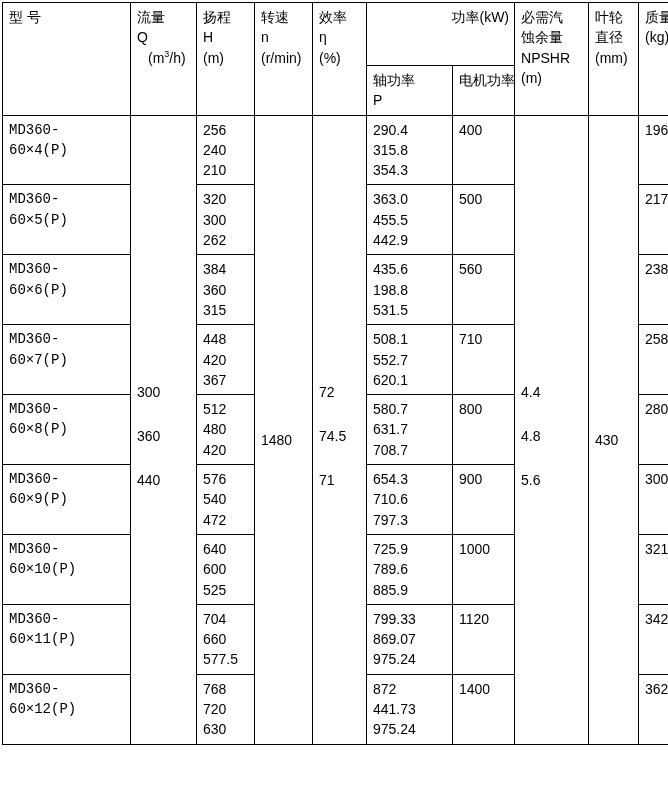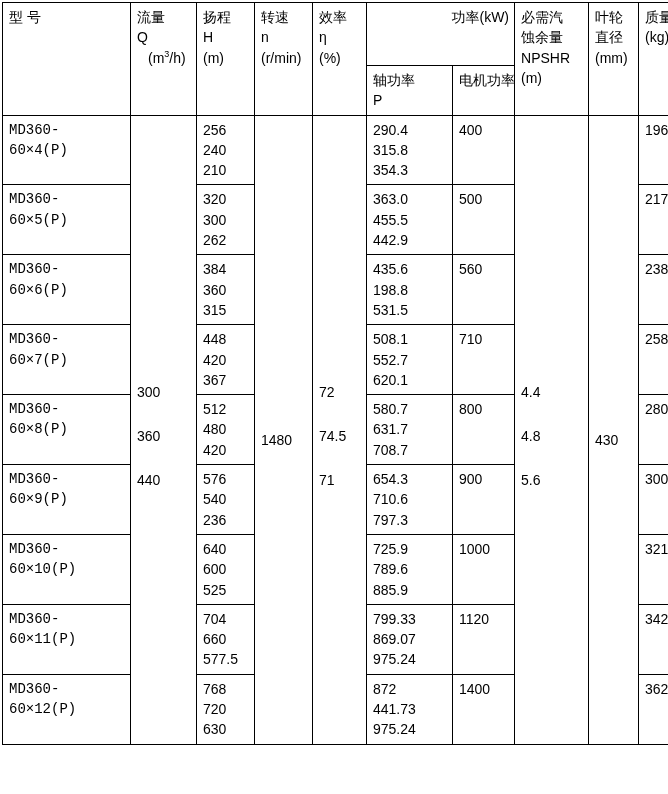--- a/index.html
+++ b/index.html
@@ -302,21 +302,21 @@
       </tr>
 
       <tr>
         <td class="model-cell">
           <div>MD360-</div>
           <div>60×9(P)</div>
         </td>
         <td>
           <div>576</div>
           <div>540</div>
-          <div>236</div>
+          <div>472</div>
         </td>
         <td>
           <div>654.3</div>
           <div>710.6</div>
           <div>797.3</div>
         </td>
         <td class="mid">
           <div>900</div>
         </td>
         <td class="mid">

